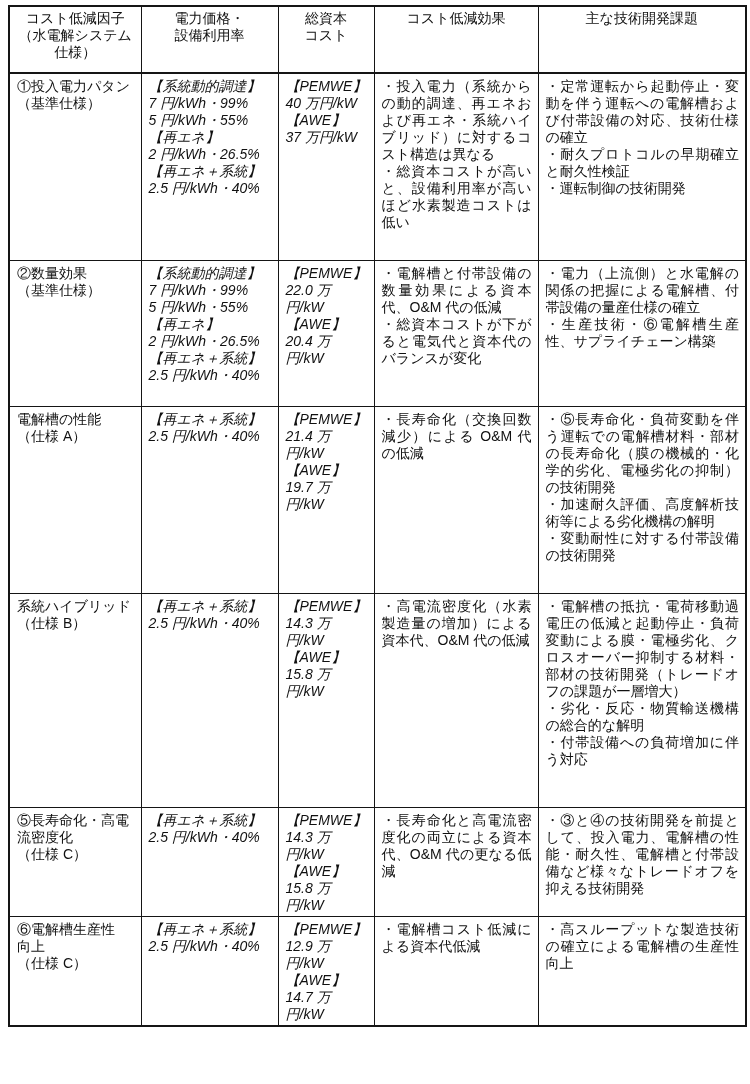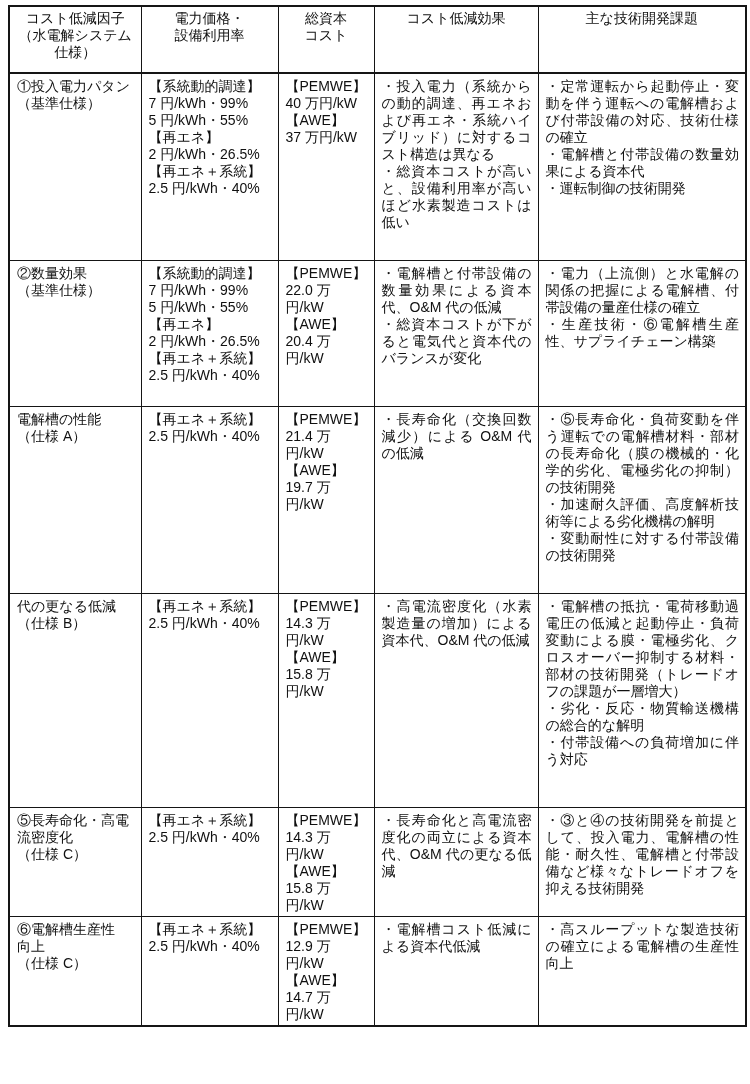--- a/index.html
+++ b/index.html
@@ -35,21 +35,21 @@
     font-weight: normal;
     text-align: center;
     border-bottom: 2px solid #151515;
     padding: 3px 4px 2px 4px;
   }
   .cost-table td {
     text-align: justify;
     padding: 4px 6px 2px 7px;
   }
   .cost-table td.col-power,
-  .cost-table td.col-capital { text-align: left; }
+  .cost-table td.col-capital { text-align: left; font-style: italic; }
   col.c1 { width: 132px; }
   col.c2 { width: 137px; }
   col.c3 { width: 96px;  }
   col.c4 { width: 164px; }
   col.c5 { width: 208px; }
   tr.h-row  { height: 67px;  }
   tr.row-0  { height: 187px; }
   tr.row-1  { height: 146px; }
   tr.row-2  { height: 187px; }
   tr.row-3  { height: 214px; }
@@ -91,21 +91,21 @@
 2 円/kWh・26.5%
 【再エネ＋系統】
 2.5 円/kWh・40%</td>
       <td class="col-capital">【PEMWE】
 40 万円/kW
 【AWE】
 37 万円/kW</td>
       <td class="col-effect">・投入電力（系統からの動的調達、再エネおよび再エネ・系統ハイブリッド）に対するコスト構造は異なる
 ・総資本コストが高いと、設備利用率が高いほど水素製造コストは低い</td>
       <td class="col-issues">・定常運転から起動停止・変動を伴う運転への電解槽および付帯設備の対応、技術仕様の確立
-・電解槽と付帯設備の数量効果による資本代
+・耐久プロトコルの早期確立と耐久性検証
 ・運転制御の技術開発</td>
     </tr>
     <tr class="row-1">
       <td class="col-factor">②数量効果
 （基準仕様）</td>
       <td class="col-power">【系統動的調達】
 7 円/kWh・99%
 5 円/kWh・55%
 【再エネ】
 2 円/kWh・26.5%
@@ -128,21 +128,21 @@
       <td class="col-capital">【PEMWE】
 21.4 万円/kW
 【AWE】
 19.7 万円/kW</td>
       <td class="col-effect">・長寿命化（交換回数減少）による O&amp;M 代の低減</td>
       <td class="col-issues">・⑤長寿命化・負荷変動を伴う運転での電解槽材料・部材の長寿命化（膜の機械的・化学的劣化、電極劣化の抑制）の技術開発
 ・加速耐久評価、高度解析技術等による劣化機構の解明
 ・変動耐性に対する付帯設備の技術開発</td>
     </tr>
     <tr class="row-3">
-      <td class="col-factor">代の更なる低減
+      <td class="col-factor">系統ハイブリッド
 （仕様 B）</td>
       <td class="col-power">【再エネ＋系統】
 2.5 円/kWh・40%</td>
       <td class="col-capital">【PEMWE】
 14.3 万円/kW
 【AWE】
 15.8 万円/kW</td>
       <td class="col-effect">・高電流密度化（水素製造量の増加）による資本代、O&amp;M 代の低減</td>
       <td class="col-issues">・電解槽の抵抗・電荷移動過電圧の低減と起動停止・負荷変動による膜・電極劣化、クロスオーバー抑制する材料・部材の技術開発（トレードオフの課題が一層増大）
 ・劣化・反応・物質輸送機構の総合的な解明

